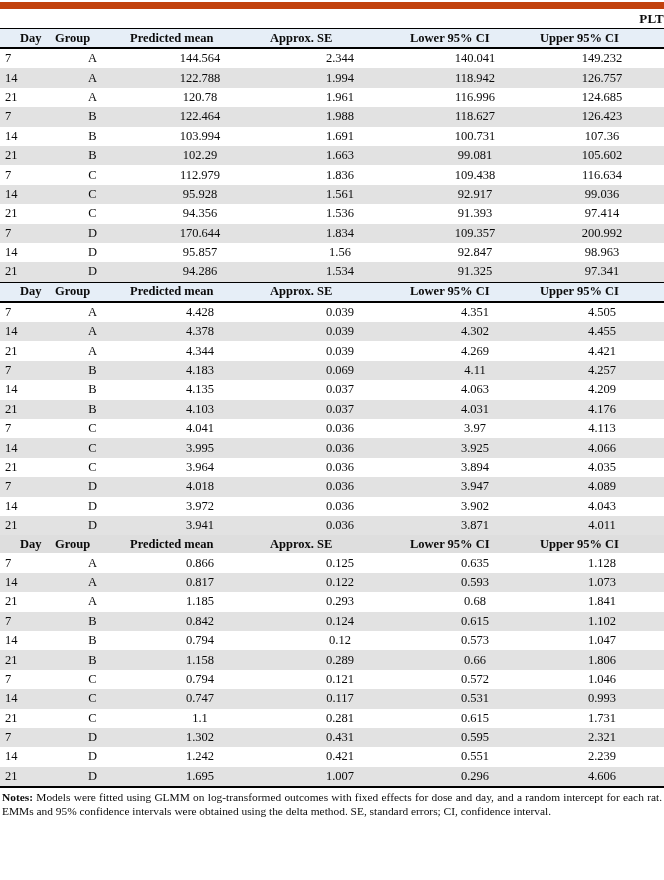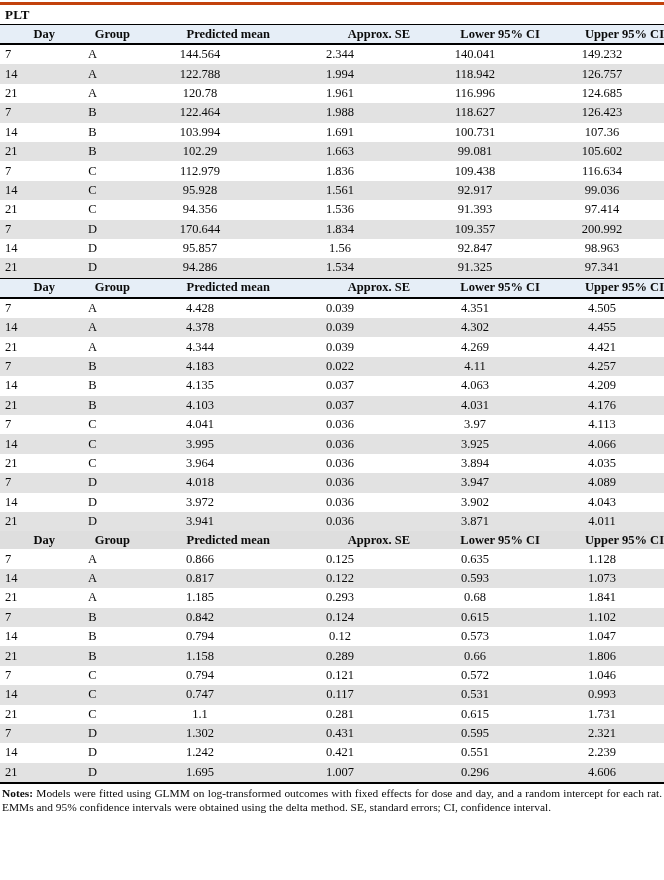--- a/index.html
+++ b/index.html
@@ -21,21 +21,21 @@
     overflow: hidden;
   }
   
   .tbl-title {
     font-weight: bold;
     font-size: 13px;
     line-height: 17px;
     padding: 1px 0 1px 5px;
     letter-spacing: 0.2px;
   }
-  .tbl-section.first .tbl-title { border-top: 3px solid #c2410c; }
+  .tbl-section.first .tbl-title { border-top: 7px solid #c2410c; text-align: right; }
   .tbl-section.ruled-top .tbl-title { border-top: 1.5px solid #000; }
 
   
   table.data-table {
     width: 664px;
     border-collapse: collapse;
     table-layout: fixed;
     font-size: 12.5px;
   }
   col.w-day   { width: 55px; }
@@ -43,24 +43,24 @@
   col.w-pm    { width: 140px; }
   col.w-se    { width: 140px; }
   col.w-lo    { width: 130px; }
   col.w-hi    { width: 124px; }
 
   th {
     font-weight: bold;
     font-size: 12.5px;
     height: 18px;
     padding: 0;
-    text-align: right;
+    text-align: left;
     white-space: nowrap;
   }
-  th.c-day { text-align: right; padding-left: 10px; }
+  th.c-day { text-align: left; padding-left: 20px; }
 
   
   table.head-blue thead th {
     background: var(--header-blue, #e6eef7);
     border-top: 1.5px solid #000;
     border-bottom: 2px solid #000;
   }
   
   table.head-gray thead th {
     background: var(--header-gray, #dedede);
@@ -258,21 +258,21 @@
             <td class="c-num">A</td>
             <td class="c-num">4.344</td>
             <td class="c-num">0.039</td>
             <td class="c-num">4.269</td>
             <td class="c-num">4.421</td>
           </tr>
           <tr class="alt">
             <td class="c-day">7</td>
             <td class="c-num">B</td>
             <td class="c-num">4.183</td>
-            <td class="c-num">0.022</td>
+            <td class="c-num">0.069</td>
             <td class="c-num">4.11</td>
             <td class="c-num">4.257</td>
           </tr>
           <tr class="">
             <td class="c-day">14</td>
             <td class="c-num">B</td>
             <td class="c-num">4.135</td>
             <td class="c-num">0.037</td>
             <td class="c-num">4.063</td>
             <td class="c-num">4.209</td>

